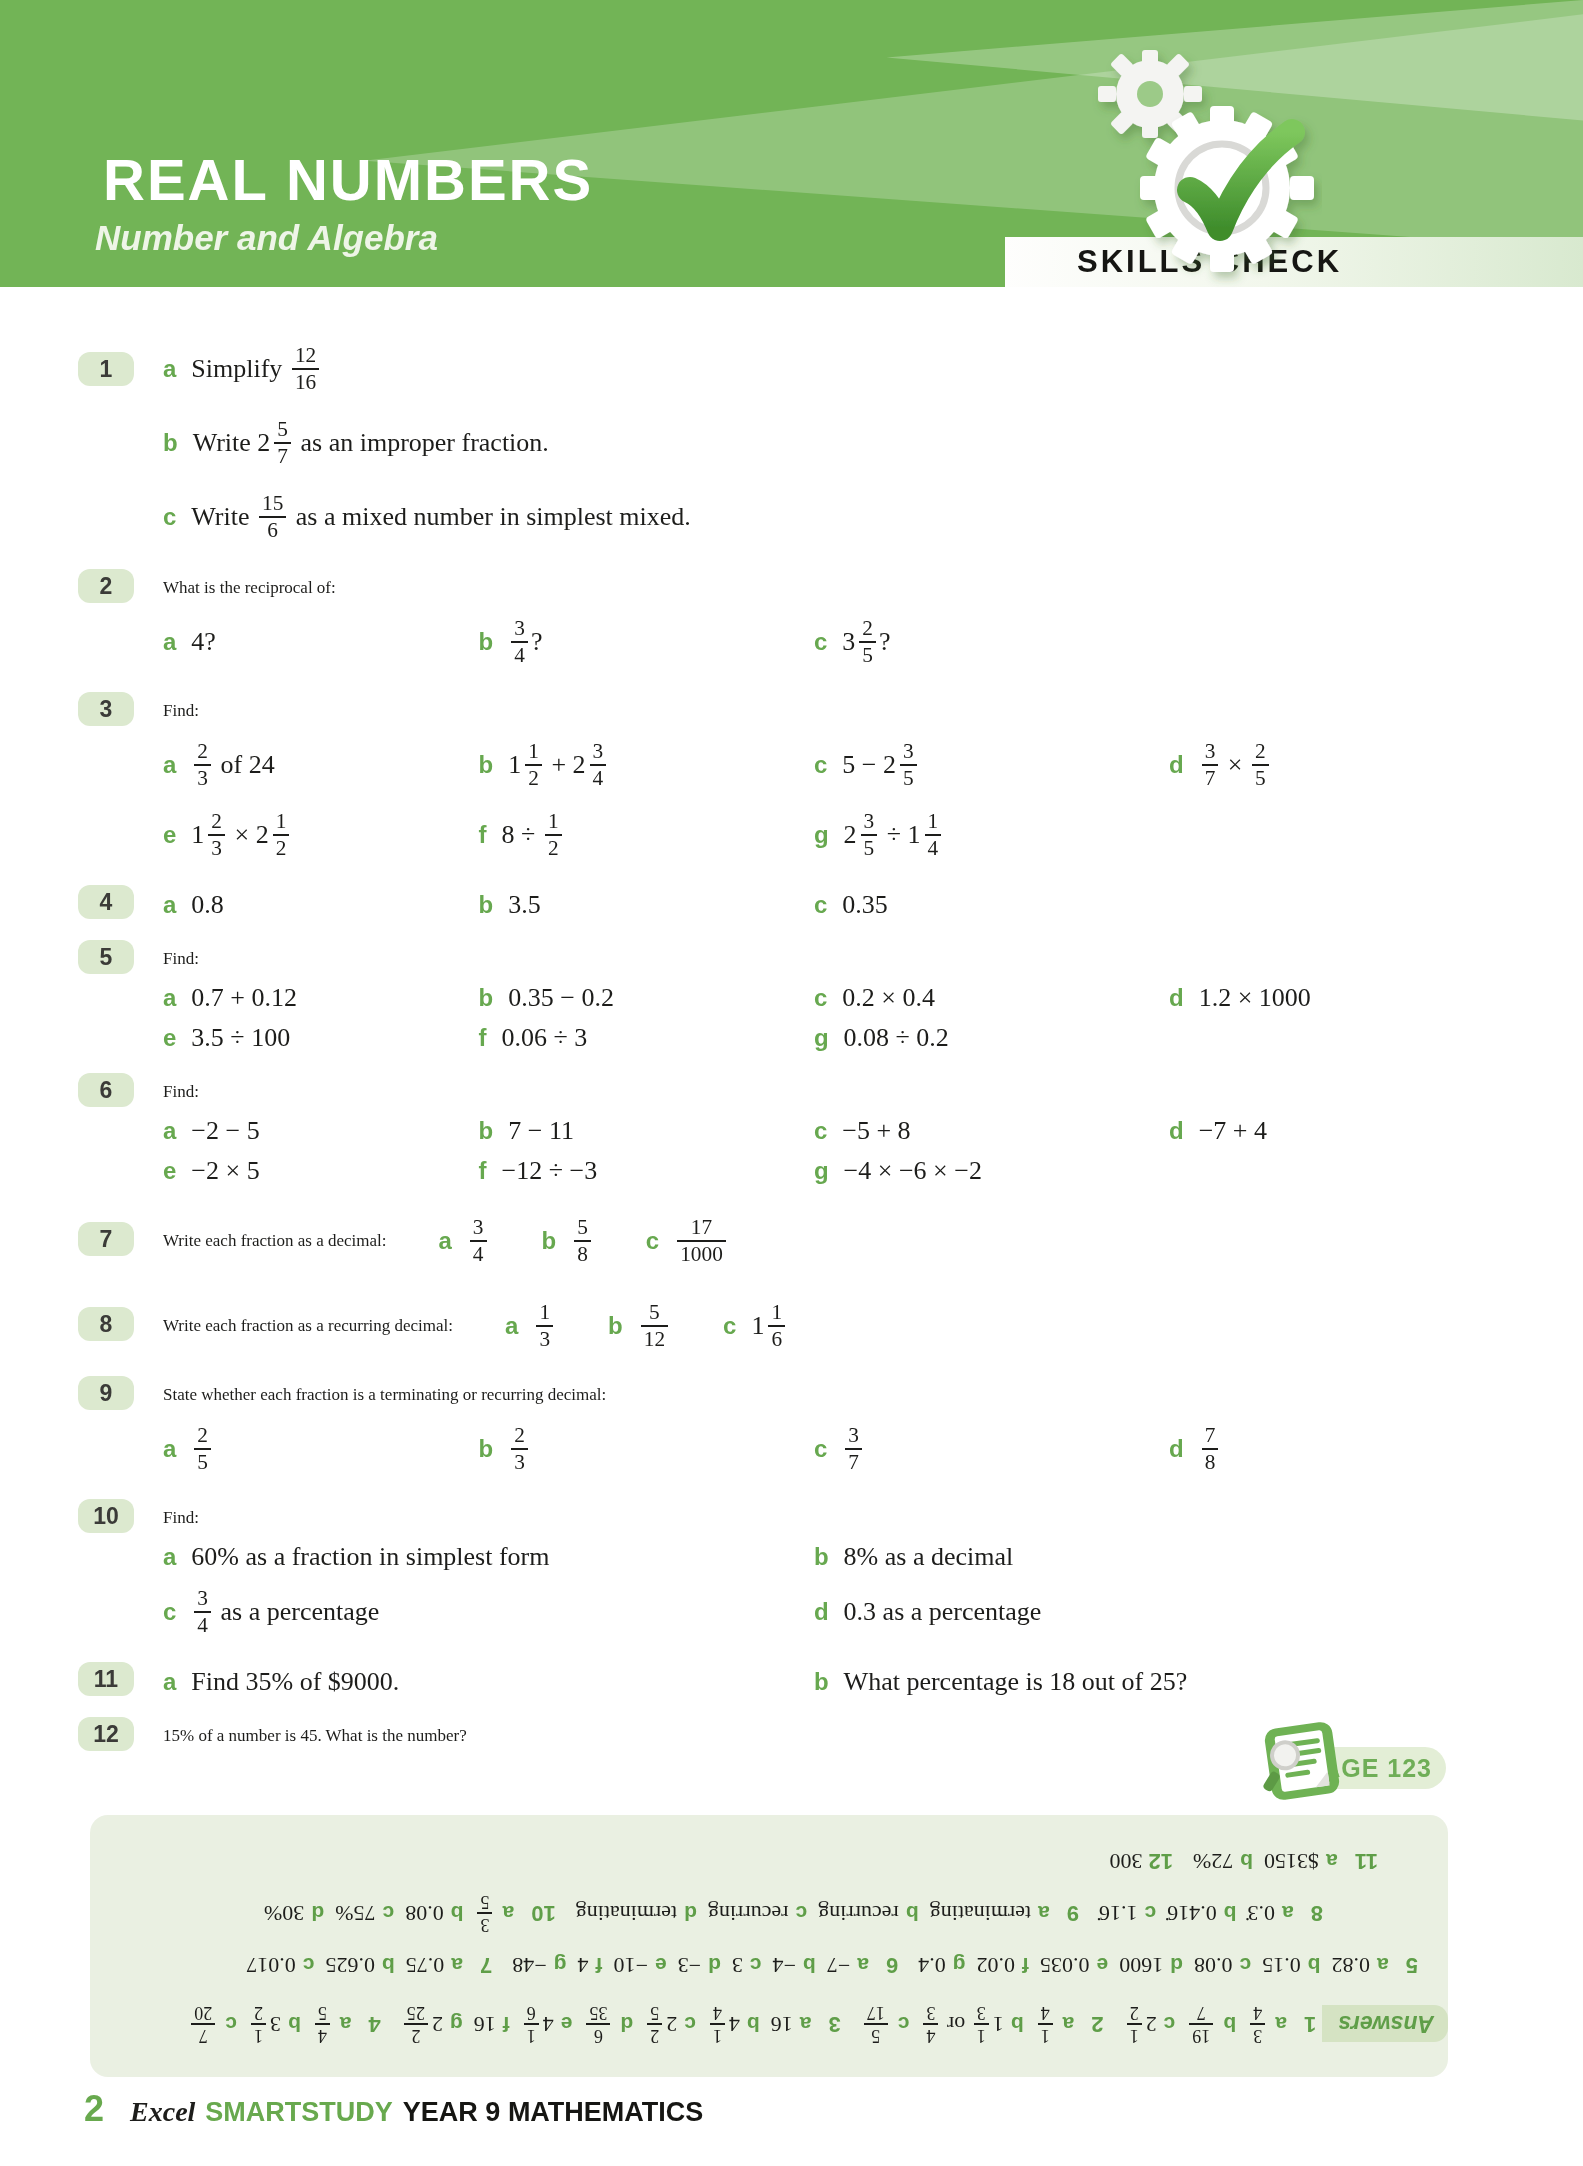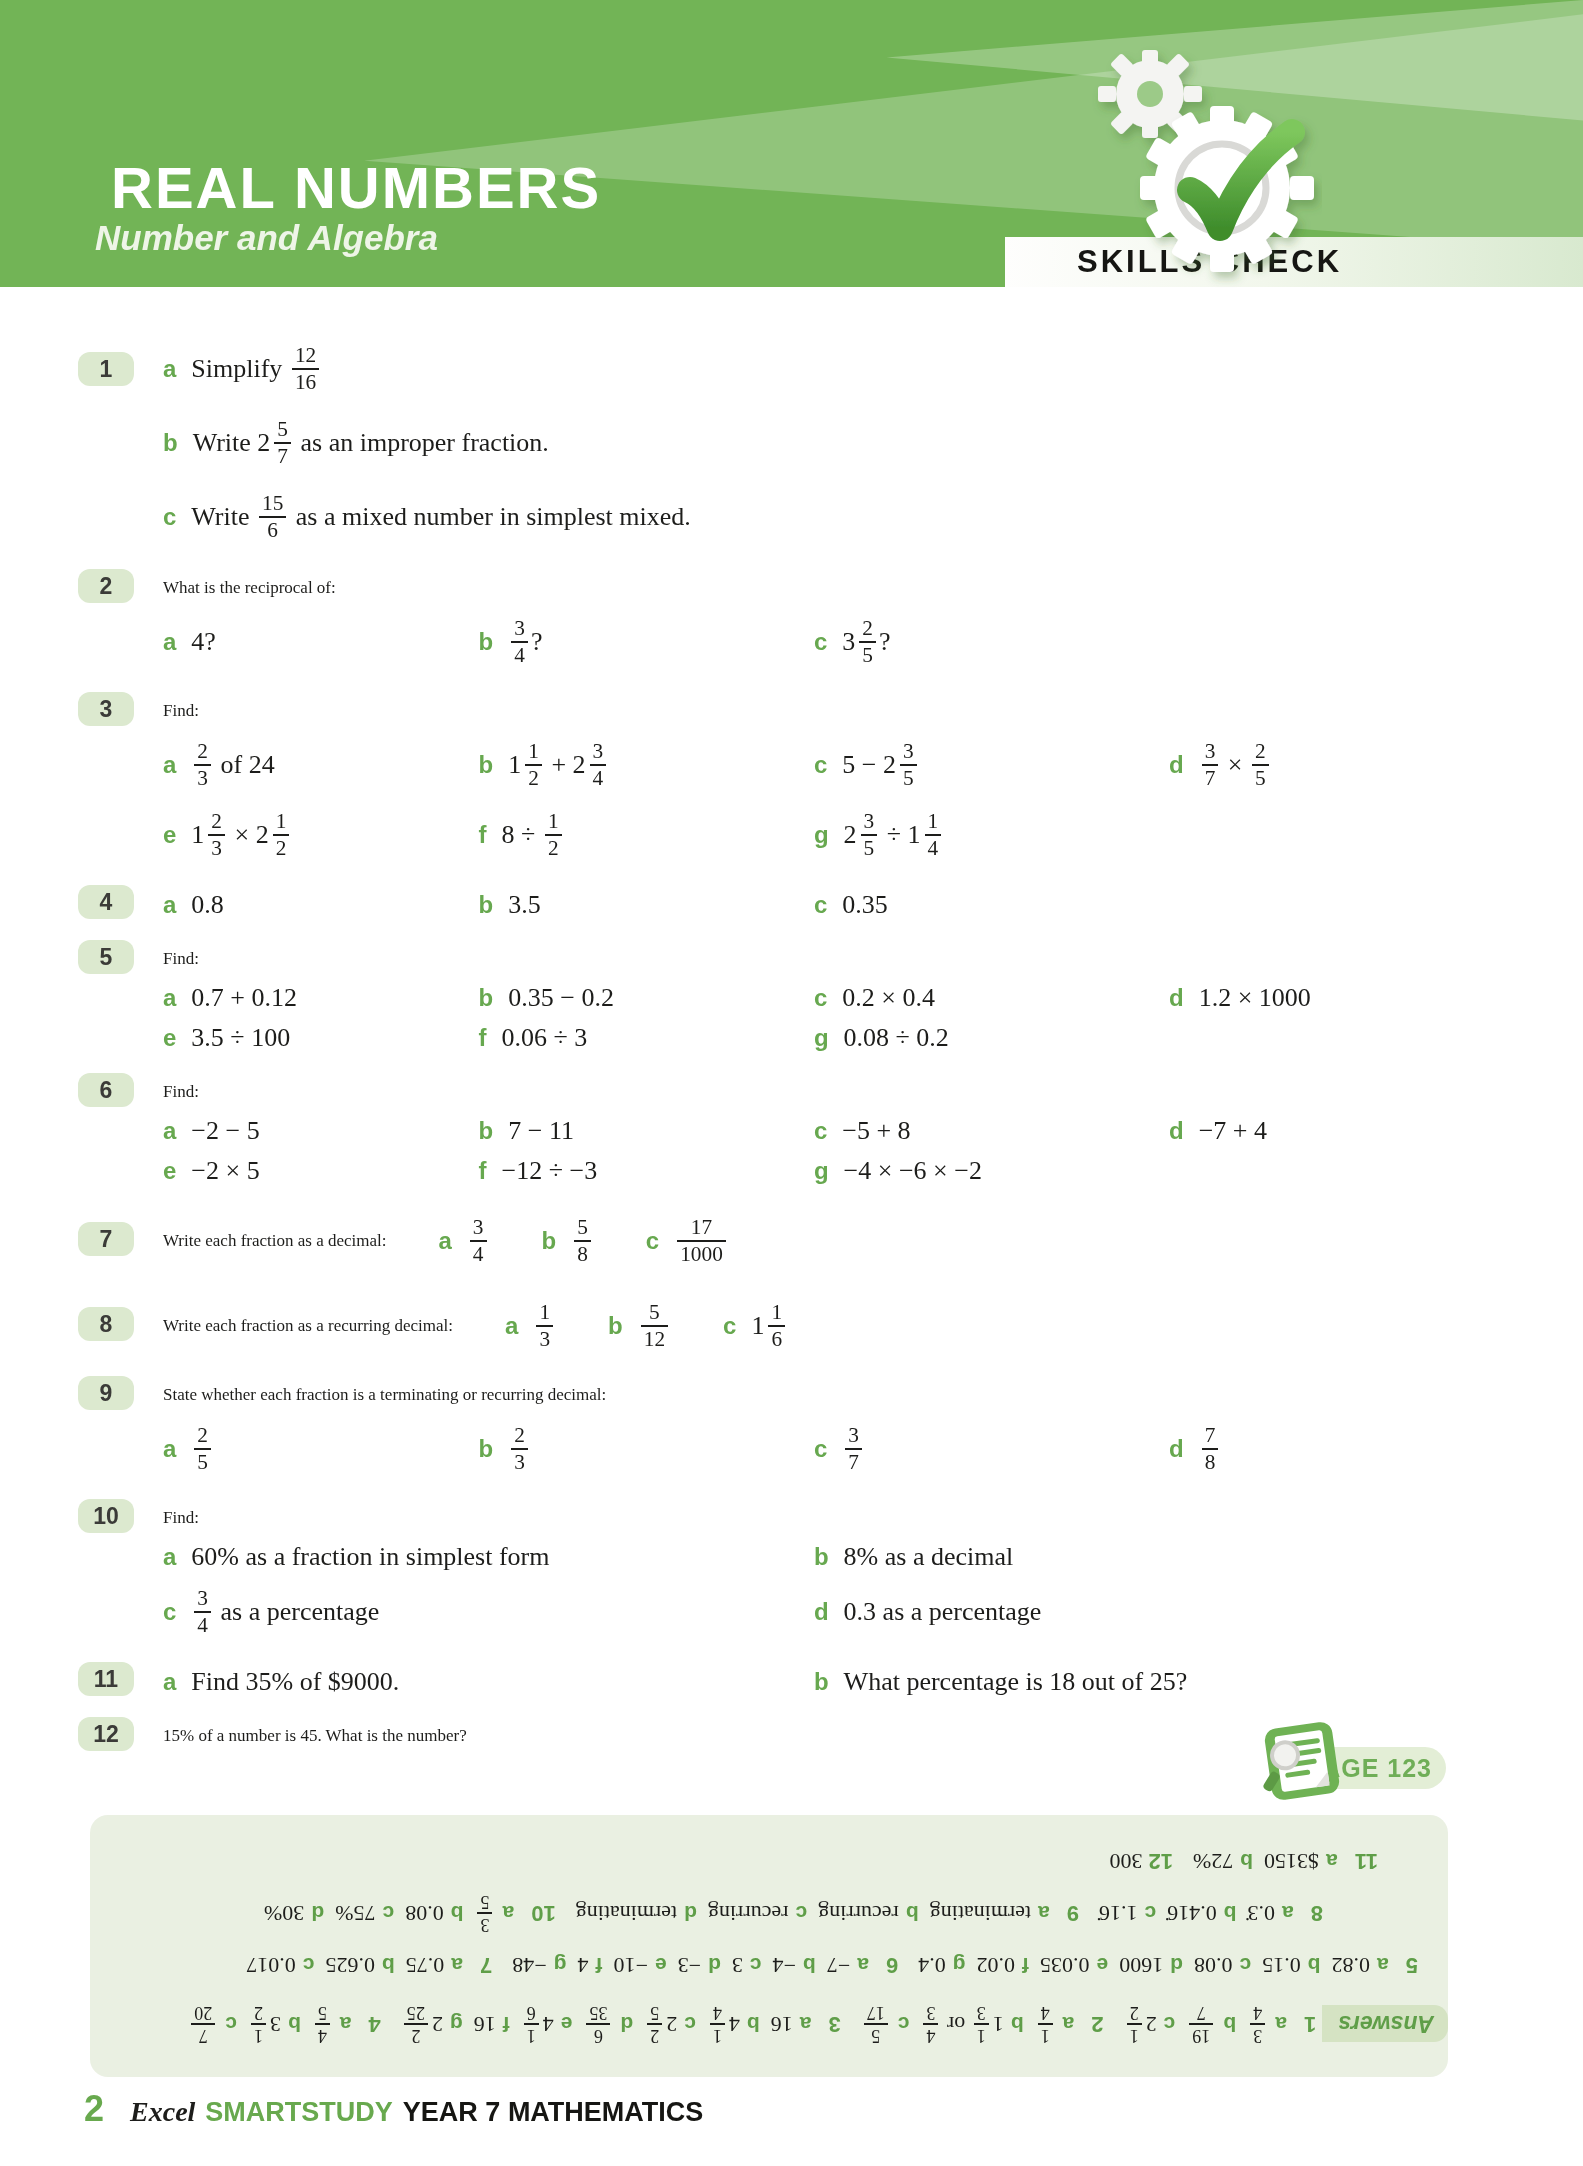--- a/index.html
+++ b/index.html
@@ -6,21 +6,21 @@
   html,body{margin:0;padding:0;background:#ffffff;}
   .page{position:relative;width:1583px;height:2166px;background:#ffffff;overflow:hidden;
         font-family:"Liberation Serif",serif;color:#1d1d1b;}
 
   
   .banner{position:absolute;top:0;left:0;width:1583px;height:287px;background:#72b456;}
   .band1{position:absolute;inset:0;background:rgba(255,255,255,0.22);
          clip-path:polygon(23% 56%,100% 5%,100% 87%);}
   .band2{position:absolute;inset:0;background:rgba(255,255,255,0.26);
          clip-path:polygon(56% 20%,100% 0%,100% 42%);}
-  .banner h1{position:absolute;left:95px;top:138px;margin:16px;font-family:"Liberation Sans",sans-serif;
+  .banner h1{position:absolute;left:95px;top:138px;margin:8px;font-family:"Liberation Sans",sans-serif;
          font-weight:bold;font-size:58px;letter-spacing:2px;color:#ffffff;}
   .subtitle{position:absolute;left:95px;top:218px;font-family:"Liberation Sans",sans-serif;
          font-weight:bold;font-style:italic;font-size:35px;color:#eef5e7;}
   .skills-strip{position:absolute;left:1005px;right:0;top:237px;height:50px;
          background:linear-gradient(90deg,#fefefd 0%,#f2f7ec 45%,#d8e9cf 100%);
          display:flex;align-items:center;}
   .skills-strip span{font-family:"Liberation Sans",sans-serif;font-weight:bold;font-size:31px;
          letter-spacing:3px;color:#161613;padding-left:72px;}
   .gears{position:absolute;left:1072px;top:28px;z-index:3;}
 
@@ -823,16 +823,16 @@
         <span class="mtxt">72%</span>
         <span class="ansq">12</span>
         <span class="mtxt">300</span>
       </div>
     </section>
 
   <footer class="footer">
     <span class="fnum">2</span>
     <span class="fexcel">Excel</span>
     <span class="fsmart">SMARTSTUDY</span>
-    <span class="frest">YEAR 7 MATHEMATICS</span>
+    <span class="frest">YEAR 9 MATHEMATICS</span>
   </footer>
 
 </div>
 
 </body></html>

